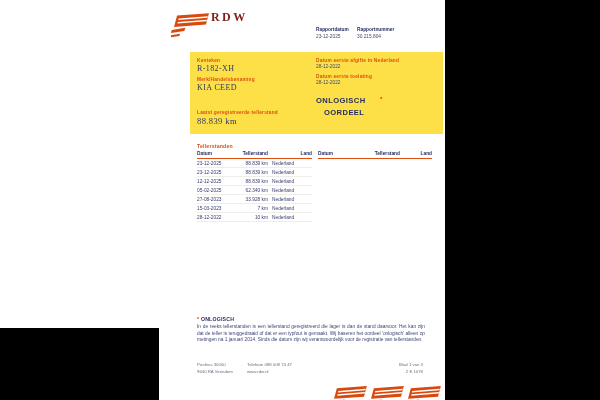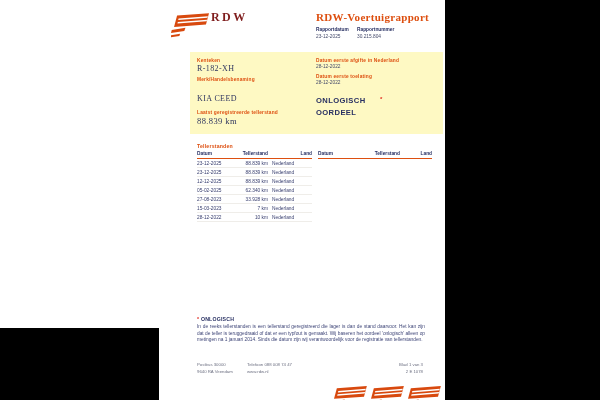--- a/index.html
+++ b/index.html
@@ -39,21 +39,21 @@
   }
   .val-serif{
     font-family:"Liberation Serif",serif;
     color:#2e355f;font-size:8px;letter-spacing:.4px;white-space:nowrap;
   }
   .oordeel{
     color:#272f62;font-weight:700;font-size:7.6px;letter-spacing:.4px;
     white-space:nowrap;
   }
   .red{color:#e0281e;}
-  .panel{background:#fef9c3;}
+  .panel{background:#fde047;}
   .thead span{position:absolute;top:0;}
   .thead{color:#272f62;font-weight:700;font-size:4.8px;}
   .orange-rule{background:#dd4f10;height:1px;}
   .trow{
     position:absolute;height:9px;border-bottom:1px solid #efede9;
     font-size:4.8px;color:#3a4070;box-sizing:border-box;
   }
   .trow span{position:absolute;top:1.5px;white-space:nowrap;}
   .c-date{left:0;}
   .c-tell{left:22px;width:49px;text-align:right;}
@@ -76,42 +76,41 @@
     <svg width="38" height="27" viewBox="0 0 100 70">
       <polygon points="16,6 100,0 92,30 8,36" fill="#d8490e"></polygon>
       <polygon points="20,14 97,8 96,12 19,18" fill="#fff"></polygon>
       <polygon points="18,23 95,17 94,21 17,27" fill="#fff"></polygon>
       <polygon points="2,44 38,38 35,47 0,52" fill="#d8490e"></polygon>
       <polygon points="0,58 24,54 22,60 0,63" fill="#d8490e"></polygon>
     </svg>
   </span>
   <span class="abs wordmark" style="left:52px;top:10px;">RDW</span>
 
-  <span class="abs doc-title" style="left:157px;top:11px;">RDW-Voertuigrapport</span>
   <span class="abs lbl-n" style="left:157px;top:27px;">Rapportdatum</span>
   <span class="abs val-sm" style="left:157px;top:34px;">23-12-2025</span>
   <span class="abs lbl-n" style="left:198px;top:27px;">Rapportnummer</span>
   <span class="abs val-sm" style="left:198px;top:34px;">30.215.804</span>
 
   <div class="abs panel" style="left:31px;top:52px;width:253px;height:82px;">
     <span class="abs lbl-o" style="left:7px;top:6px;">Kenteken</span>
     <span class="abs val-serif" style="left:7px;top:12px;">R-182-XH</span>
     <span class="abs lbl-o" style="left:7px;top:25px;">Merk/Handelsbenaming</span>
-    <span class="abs val-serif" style="left:7px;top:42px;">KIA CEED</span>
+    <span class="abs val-serif" style="left:7px;top:31px;">KIA CEED</span>
     <span class="abs lbl-o" style="left:7px;top:58px;">Laatst geregistreerde tellerstand</span>
     <span class="abs val-serif" style="left:7px;top:64px;font-size:8.5px;">88.839 km</span>
 
     <span class="abs lbl-o" style="left:126px;top:6px;">Datum eerste afgifte in Nederland</span>
     <span class="abs val-sm" style="left:126px;top:12px;">28-12-2022</span>
     <span class="abs lbl-o" style="left:126px;top:22px;">Datum eerste toelating</span>
     <span class="abs val-sm" style="left:126px;top:28px;">28-12-2022</span>
 
     <span class="abs oordeel" style="left:126px;top:44px;">ONLOGISCH</span>
     <span class="abs red" style="left:190px;top:44px;font-size:6px;font-weight:700;">*</span>
-    <span class="abs oordeel" style="left:126px;top:56px;">OORDEEL</span>
+    <span class="abs oordeel" style="left:134px;top:56px;">OORDEEL</span>
   </div>
 
   <span class="abs lbl-o" style="left:38px;top:143px;font-size:5.2px;">Tellerstanden</span>
 
   <div class="abs thead" style="left:38px;top:151px;width:115px;height:7px;">
     <span style="left:0;">Datum</span>
     <span style="left:40px;width:31px;text-align:right;">Tellerstand</span>
     <span style="left:82px;width:33px;text-align:right;">Land</span>
   </div>
   <div class="abs orange-rule" style="left:38px;top:158px;width:115px;"></div>

